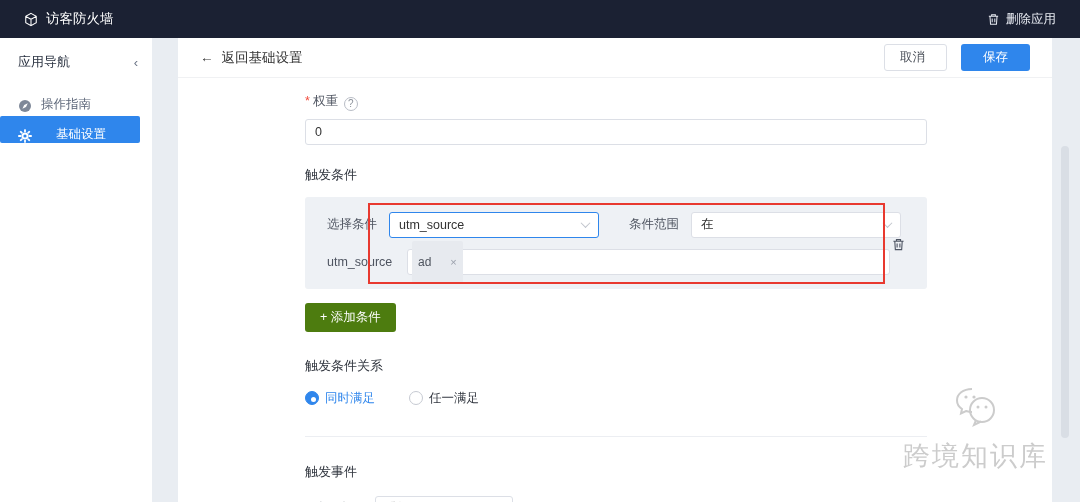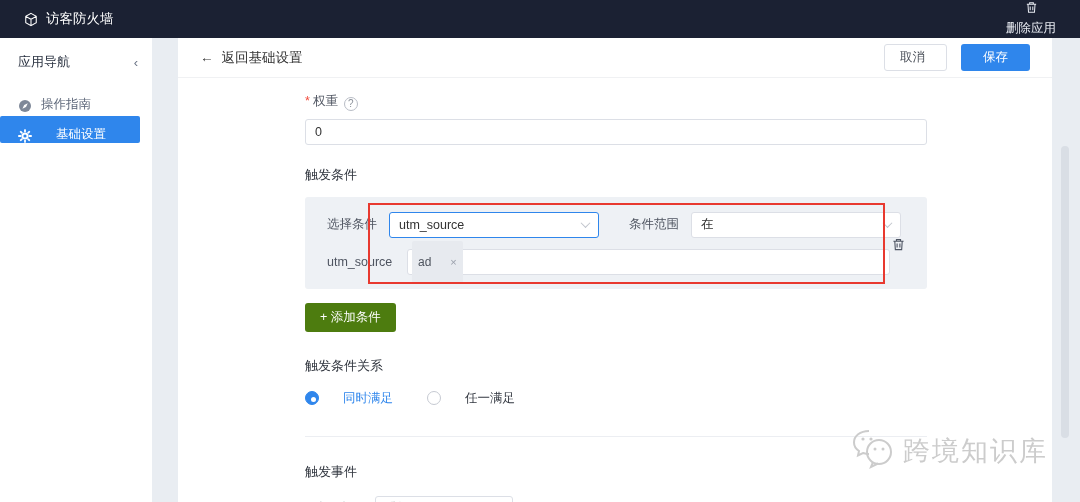--- a/index.html
+++ b/index.html
@@ -4,21 +4,21 @@
 <style>
   * { margin:0; padding:0; box-sizing:border-box; }
   html,body { width:1080px; height:502px; overflow:hidden; background:#e9edf2;
               font-family:"Liberation Sans","DejaVu Sans",sans-serif; }
 
   
   .topbar { height:38px; background:#1b2133; display:flex; align-items:center;
             justify-content:space-between; padding:0 24px; }
   .topbar-left, .topbar-right { display:flex; align-items:center; gap:8px; }
   .topbar-title { color:#ffffff; font-size:13.5px; }
-  .topbar-right { gap:6px; cursor:pointer;flex-direction:column; }
+  .topbar-right { gap:6px; cursor:pointer; }
   .topbar-delete { color:#e8ebf2; font-size:12.5px; }
 
   
   .main-row { display:flex; height:464px; }
 
   
   .sidebar { width:152px; background:#ffffff; flex:none; }
   .sidebar-head { display:flex; align-items:center; justify-content:space-between;
                   padding:15px 14px 12px 18px; }
   .sidebar-title { font-size:13px; color:#2b3342; }
@@ -84,38 +84,38 @@
   .tag-x { color:#9aa0ab; font-size:11px; cursor:pointer; }
   .trash-btn { position:absolute; right:22px; top:41px; cursor:pointer; display:flex; }
   .red-box { position:absolute; left:63px; top:6px; width:517px; height:81px;
              border:2px solid #e8392f; pointer-events:none; }
 
   .add-btn { margin-top:14px; display:inline-block; background:#4d7c0f; color:#fff;
              font-size:12.5px; border-radius:3px; padding:6px 15px; cursor:pointer; }
 
   .rel-title { margin-top:25px; }
   .radio-row { margin-top:15px; display:flex; align-items:center; gap:34px; }
-  .radio-opt { display:flex; align-items:center; gap:24px; cursor:pointer; font-size:12.5px;
+  .radio-opt { display:flex; align-items:center; gap:6px; cursor:pointer; font-size:12.5px;
                color:#31363f; }
   .radio-dot { width:14px; height:14px; border-radius:50%; border:1px solid #c6cad2;
                background:#fff; flex:none; }
   .radio-opt.checked .radio-dot { background:#2f86ec; border-color:#2f86ec; position:relative; }
   .radio-opt.checked .radio-dot::after { content:""; position:absolute; left:4.5px; top:4.5px;
                width:5px; height:5px; border-radius:50%; background:#fff; }
   .radio-opt.checked { color:#2f86ec; }
 
   .divider { margin-top:29px; border-top:1px solid #eceef2; }
   .event-title { margin-top:26px; }
   .inline-row { display:flex; align-items:center; margin-top:15px; }
   .inline-label { width:70px; flex:none; font-size:12.5px; color:#4e5460; }
   .sel-event { width:138px; }
 
   
   .watermark { position:absolute; right:4px; bottom:28px; display:flex; align-items:center;
-               gap:6px; pointer-events:none; }
+               gap:6px; pointer-events:none;flex-direction:column; }
   .watermark-text { font-size:27px; color:#cccccc; letter-spacing:2px;
                     text-shadow:1px 1px 0 #ffffff; }
 </style>
 </head>
 <body>
 
 <div class="topbar">
   <div class="topbar-left">
     <span class="nav-icon">
       <svg width="15" height="15" viewBox="0 0 16 16">

